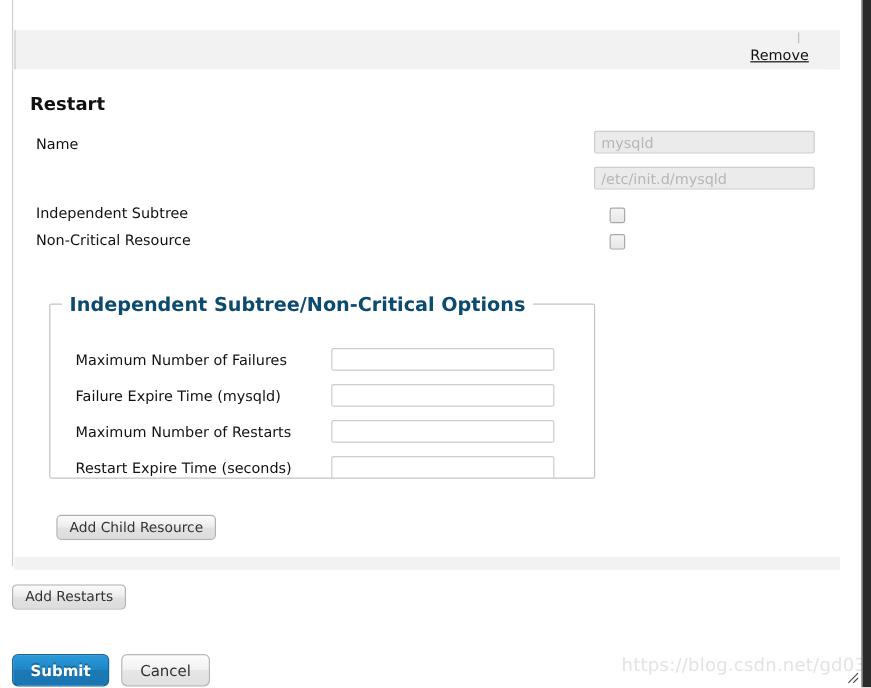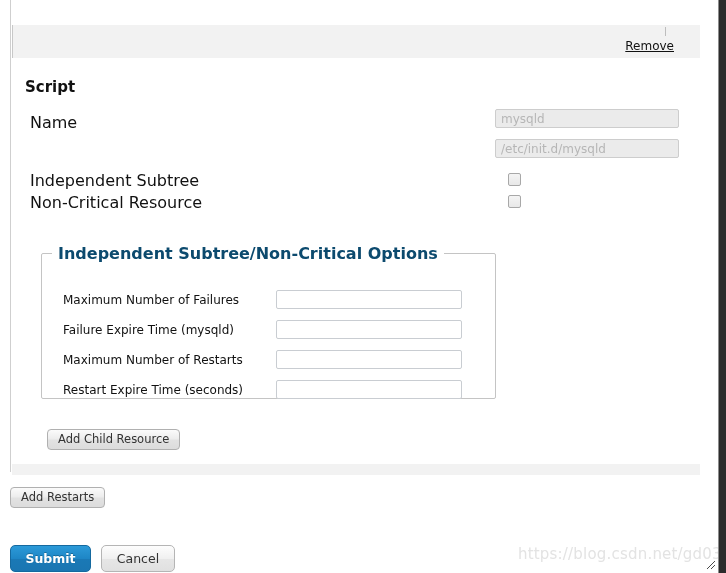--- a/index.html
+++ b/index.html
@@ -98,21 +98,21 @@
 
   .frow {
     position: absolute;
     left: 0;
     width: 676px;
     height: 24px;
   }
   .flabel {
     position: absolute;
     left: 18px;
-    font-size: 16px;
+    font-size: 12px;
     color: #111;
     white-space: nowrap;
   }
   .finput {
     position: absolute;
     left: 483px;
     width: 184px;
     height: 19px;
     background: #ebebeb;
     border: 1px solid #cdcdcd;
@@ -290,21 +290,21 @@
     <div id="outer-white-top"></div>
   </div>
 
   <div id="resource-header">
     <div id="header-tick"></div>
     <a id="remove-link" href="#">Remove</a>
   </div>
 
   <div id="content">
 
-    <div id="script-title">Script</div>
+    <div id="script-title">Restart</div>
 
     <div class="frow" style="top:51px;">
       <span class="flabel" style="top:4px;">Name</span>
       <input class="finput" type="text" style="top: 0px;" placeholder="mysqld">
     </div>
 
     <div class="frow" style="top:81px;">
       <input class="finput" type="text" style="top: 0px;" placeholder="/etc/init.d/mysqld">
     </div>
 

